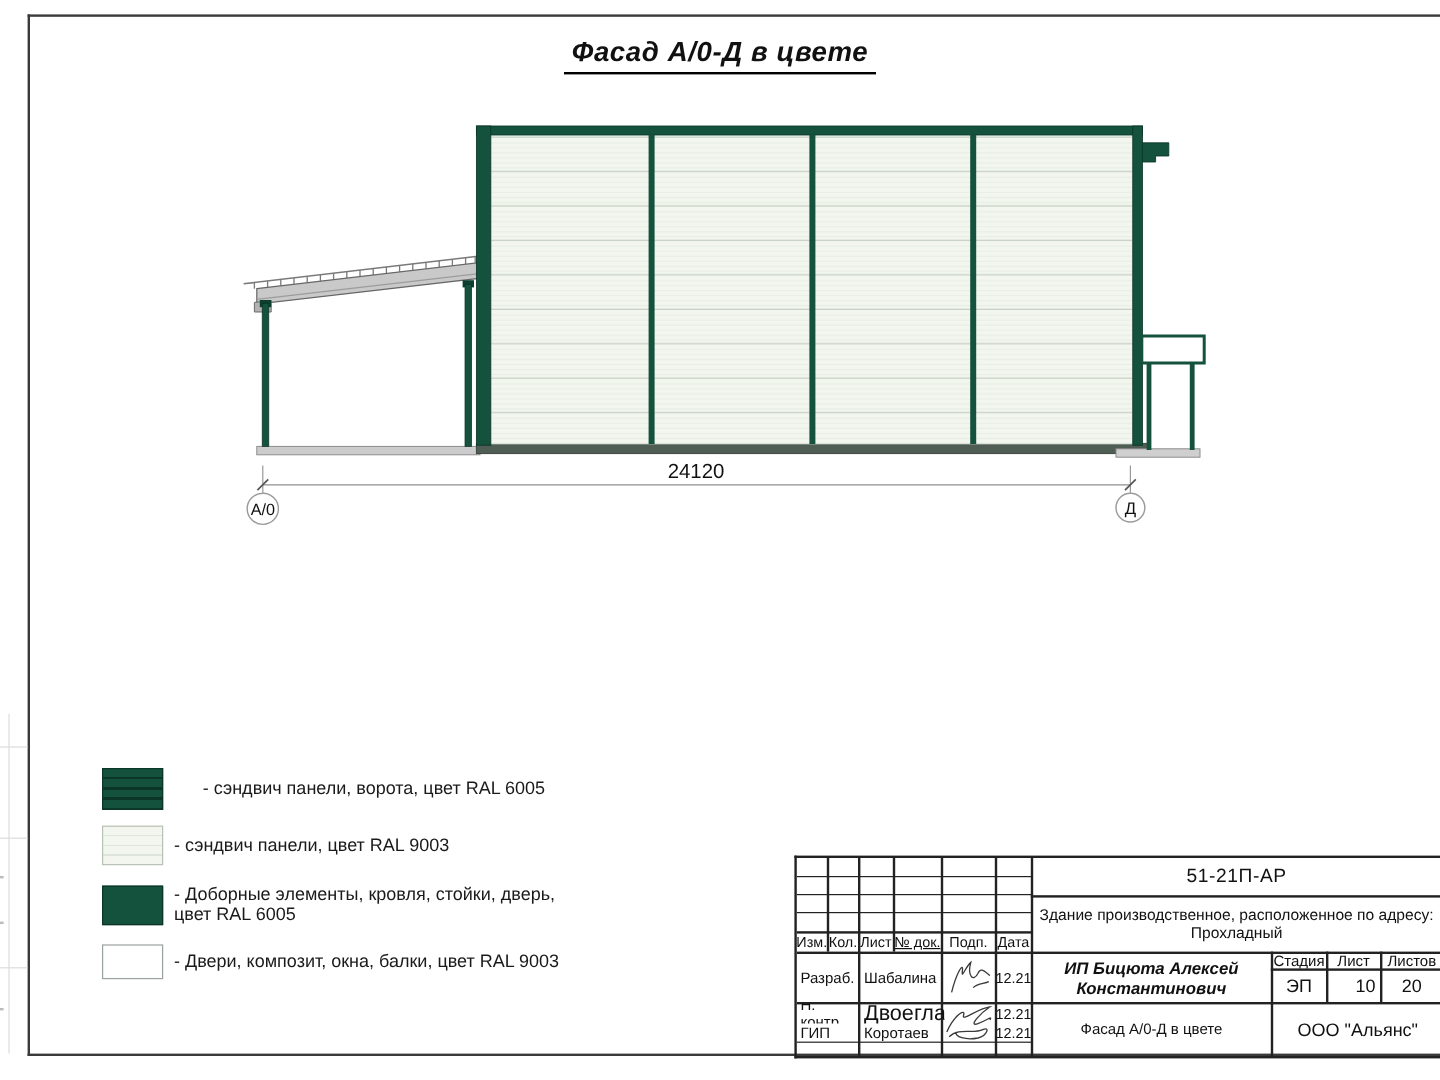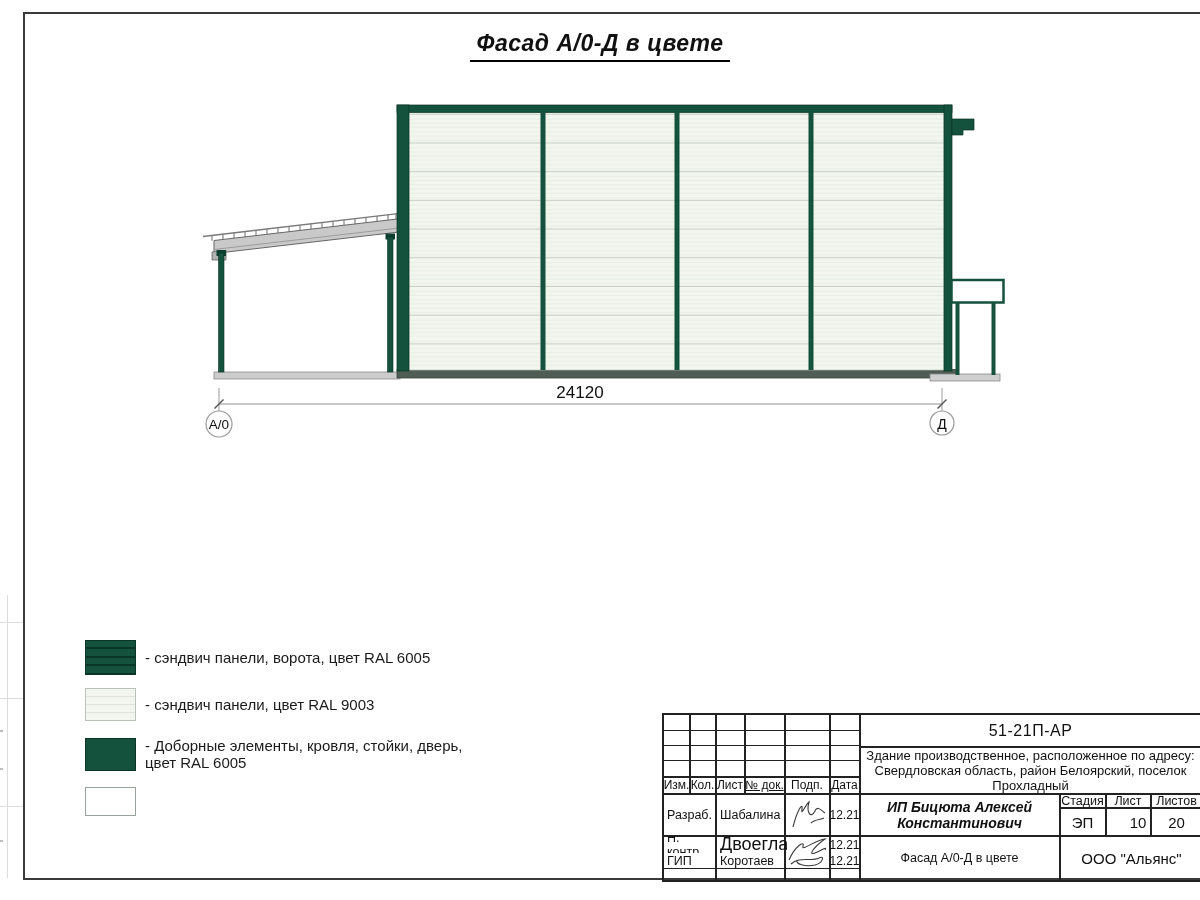--- a/index.html
+++ b/index.html
@@ -118,35 +118,36 @@
   <text x="580" y="398" text-anchor="middle" font-size="17" fill="#111" font-family="Liberation Sans, sans-serif">24120</text>
 
   <circle cx="219" cy="424" r="13" fill="#ffffff" stroke="#9b9b9b" stroke-width="1.2"></circle>
   <text x="219" y="429" text-anchor="middle" font-size="13.5" fill="#111" font-family="Liberation Sans, sans-serif">А/0</text>
   <circle cx="942" cy="423" r="12" fill="#ffffff" stroke="#9b9b9b" stroke-width="1.2"></circle>
   <text x="942" y="428.5" text-anchor="middle" font-size="14" fill="#111" font-family="Liberation Sans, sans-serif">Д</text>
 </svg>
 
 <div class="abs legend-row" style="top:640px;height:34px;">
   <div class="swatch sw-gate"></div>
-  <div class="legend-label" style="top:9px;">- сэндвич панели, ворота, цвет RAL 6005</div>
+  <div class="legend-label" style="top:9px;margin-left:24px;">- сэндвич панели, ворота, цвет RAL 6005</div>
 </div>
 <div class="abs legend-row" style="top:688px;height:32px;">
   <div class="swatch sw-wall"></div>
   <div class="legend-label" style="top:8px;">- сэндвич панели, цвет RAL 9003</div>
 </div>
 <div class="abs legend-row" style="top:738px;height:32px;">
   <div class="swatch sw-trim"></div>
   <div class="legend-label" style="top:-1px;">
     <span>- Доборные элементы, кровля, стойки, дверь,</span><br>
     <span>цвет RAL 6005</span>
   </div>
 </div>
 <div class="abs legend-row" style="top:787px;height:28px;">
   <div class="swatch sw-door"></div>
+  <div class="legend-label" style="top:6px;">- Двери, композит, окна, балки, цвет RAL 9003</div>
 </div>
 
 <div class="abs stamp">
 
   <div class="ln" style="left:25px;top:0;width:1.5px;height:78px;"></div>
   <div class="ln" style="left:51px;top:0;width:1.5px;height:165px;"></div>
   <div class="ln" style="left:80px;top:0;width:1.5px;height:78px;"></div>
   <div class="ln" style="left:120px;top:0;width:1.5px;height:165px;"></div>
   <div class="ln" style="left:165px;top:0;width:1.5px;height:165px;"></div>
   <div class="ln" style="left:195px;top:0;width:2px;height:165px;"></div>
@@ -187,21 +188,20 @@
     <path d="M6 30 C10 14 16 4 15 12 C14 20 18 8 22 5 C19 16 24 22 28 14 C30 9 33 12 38 16 M24 26 C28 22 33 23 37 21" fill="none" stroke="#3a3a3a" stroke-width="1.1"></path>
   </svg>
   <svg class="sig" style="left:121px;top:121px;" width="46" height="33" viewBox="0 0 46 33">
     <path d="M4 24 C10 10 20 4 18 10 C16 16 30 4 40 3 C30 10 22 20 30 17 C38 14 42 10 40 14 M6 28 C14 20 26 26 34 22 C40 19 38 27 30 29 C20 31 10 28 12 24" fill="none" stroke="#3a3a3a" stroke-width="1.1"></path>
   </svg>
 
   <div class="cell doc-number" style="left:195px;top:0;width:343px;height:31px;">51-21П-АР</div>
 
   <div class="cell address" style="left:195px;top:32px;width:343px;height:46px;flex-direction:column;justify-content:center;">
     <div>Здание производственное, расположенное по адресу:</div>
-    <div>Свердловская область, район Белоярский, поселок</div>
     <div>Прохладный</div>
   </div>
 
   <div class="cell client" style="left:196px;top:79px;width:199px;height:41px;flex-direction:column;">
     <div>ИП Бицюта Алексей</div>
     <div>Константинович</div>
   </div>
 
   <div class="cell stage-hdr" style="left:396px;top:79px;width:45px;height:13px;">Стадия</div>
   <div class="cell stage-hdr" style="left:442px;top:79px;width:44px;height:13px;">Лист</div>

